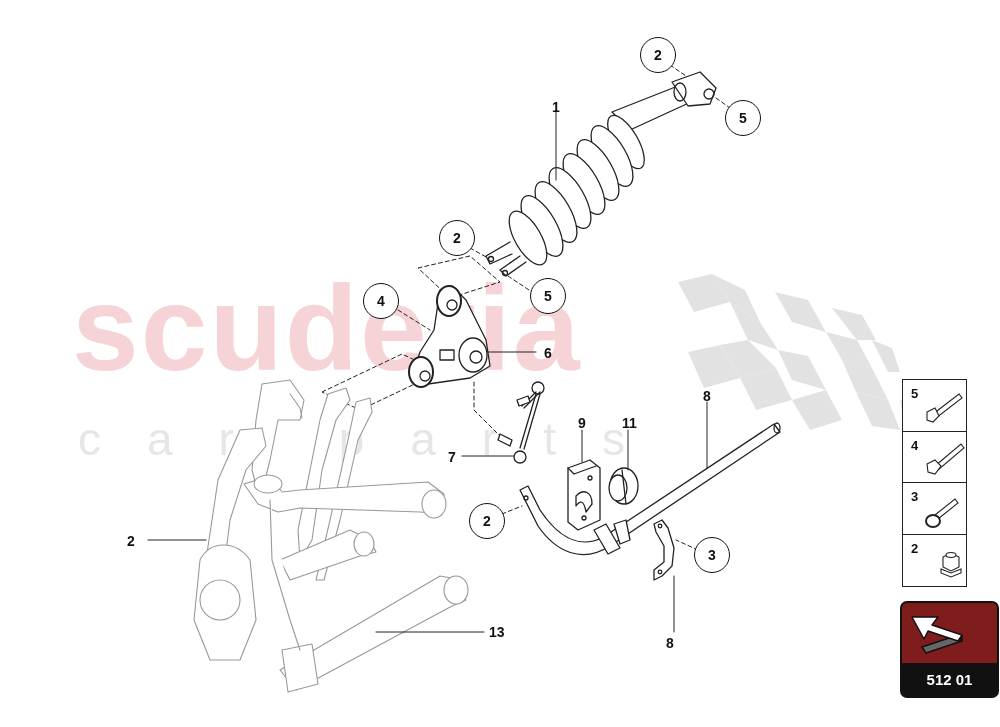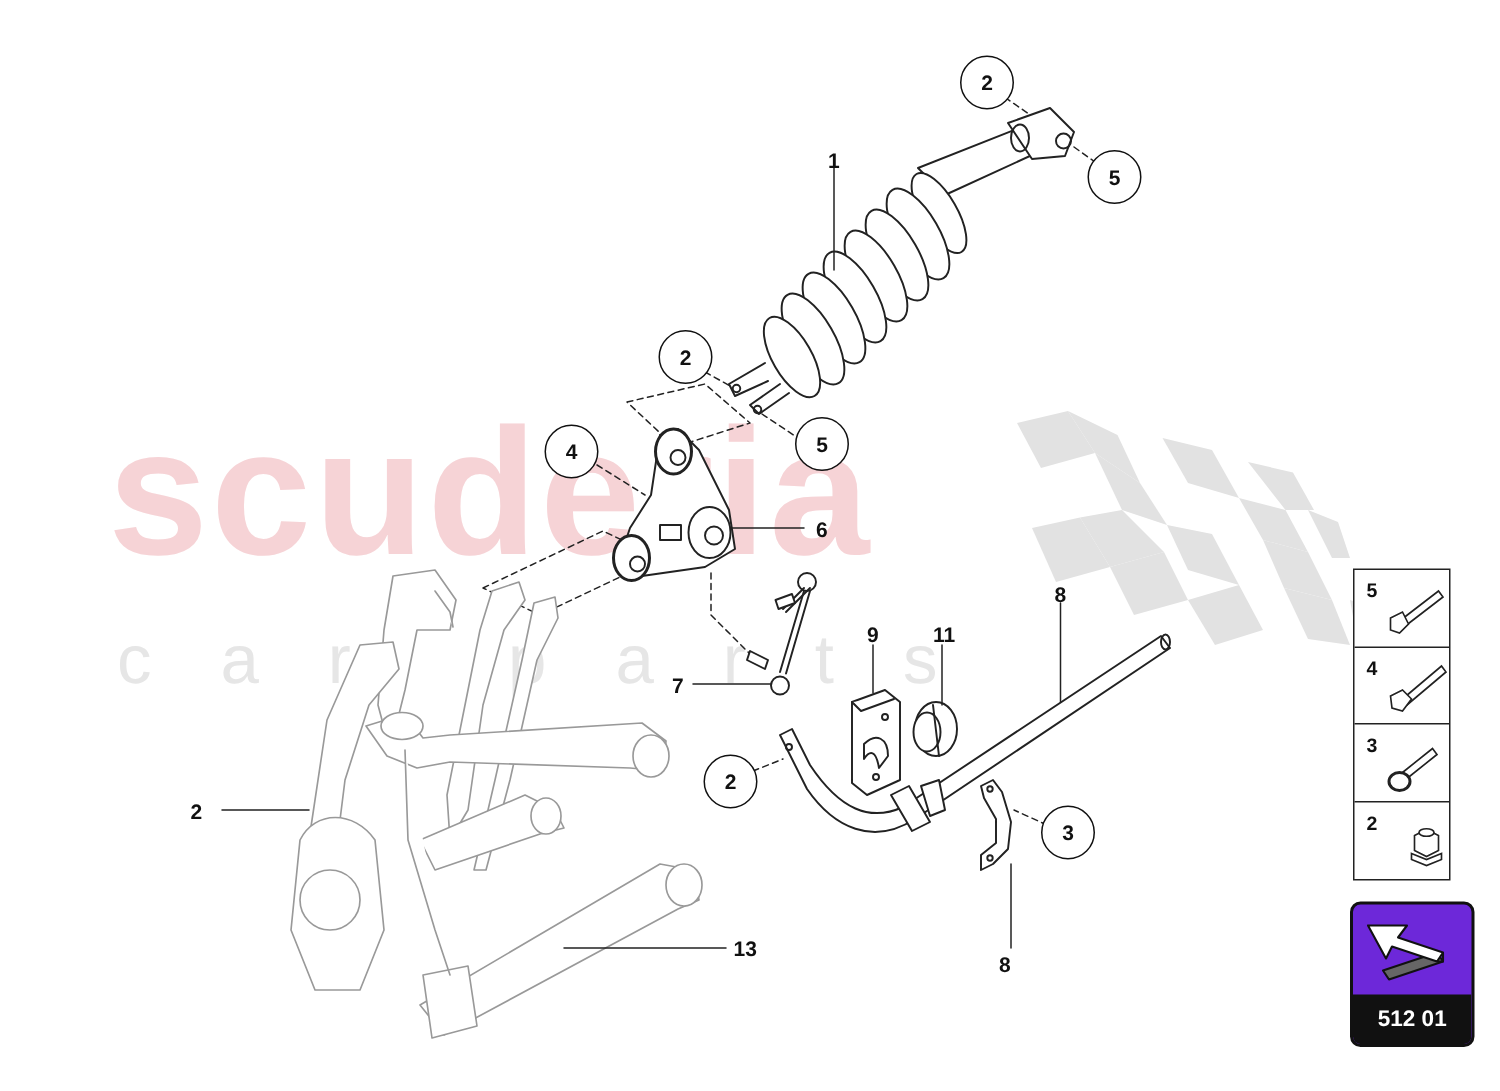--- a/index.html
+++ b/index.html
@@ -7,21 +7,21 @@
   #stage{position:absolute;left:0;top:0;width:1000px;height:727px;}
   .wm-main{position:absolute;left:72px;top:268px;font-size:120px;font-weight:bold;color:#f6d3d6;letter-spacing:2px;line-height:1;}
   .wm-sub{position:absolute;left:78px;top:416px;font-size:46px;color:#e6e6e6;letter-spacing:46px;line-height:1;}
   .callout{position:absolute;width:36px;height:36px;border:1.6px solid #111;border-radius:50%;background:#fff;box-sizing:border-box;display:flex;align-items:center;justify-content:center;font-size:14px;font-weight:bold;color:#111;}
   .lbl{position:absolute;font-size:14px;font-weight:bold;color:#111;line-height:1;}
   .legend{position:absolute;left:902px;top:379px;width:65px;height:208px;border:1.3px solid #222;box-sizing:border-box;background:#fff;}
   .legend-cell{position:relative;height:51.5px;border-bottom:1.3px solid #222;box-sizing:border-box;}
   .legend-cell:last-child{border-bottom:none;}
   .legend-num{position:absolute;left:8px;top:6px;font-size:13px;font-weight:bold;color:#111;}
   .legend-cell svg{position:absolute;left:0;top:0;}
-  .navbox{position:absolute;left:900px;top:601px;width:83px;height:97px;border:2px solid #111;border-radius:7px;box-sizing:border-box;overflow:hidden;background:#6d28d9;}
+  .navbox{position:absolute;left:900px;top:601px;width:99px;height:97px;border:2px solid #111;border-radius:7px;box-sizing:border-box;overflow:hidden;background:#7f1d1d;}
   .navbox .code{position:absolute;left:0;bottom:0;width:100%;height:33px;background:#111;color:#fff;font-size:15px;font-weight:bold;display:flex;align-items:center;justify-content:center;}
 </style>
 </head>
 <body>
 
 <div id="stage">
 
   <svg width="1000" height="727" style="position:absolute;left:0;top:0">
     <g fill="#e2e2e2">
       <polygon points="678,282 712,274 730,302 694,312"></polygon>

